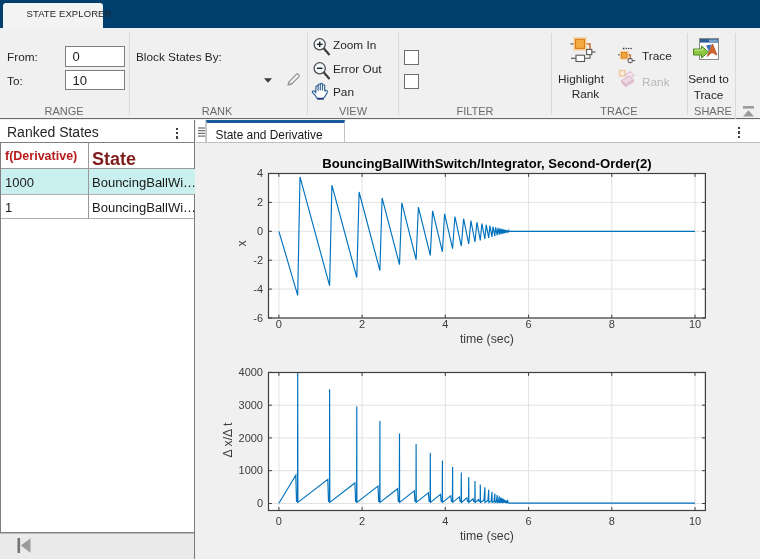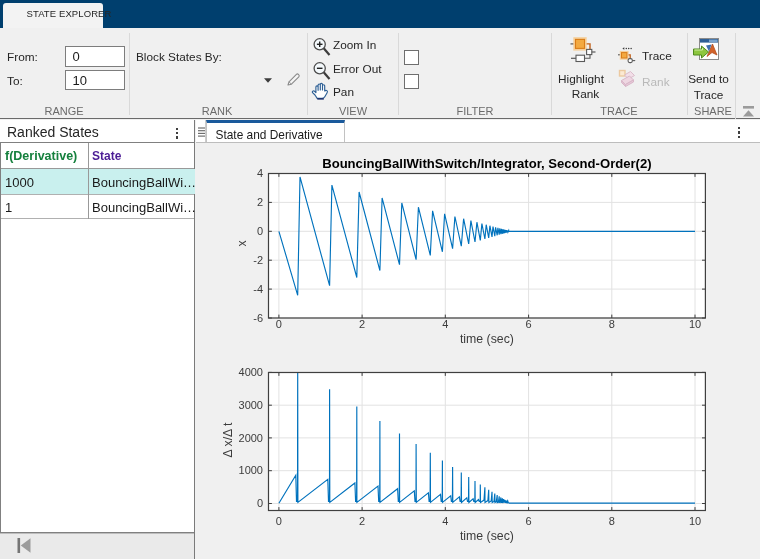--- a/index.html
+++ b/index.html
@@ -125,22 +125,22 @@
 <div class="abs" style="left:0;top:119.6px;width:195px;height:439.4px;background:#fff;border-right:1.4px solid #7a7a7a"></div>
 <div class="abs" style="left:7px;top:123.5px;font-size:14px;color:#262626">Ranked States</div>
 <div class="dots" style="left:176px;top:127.5px">
       <i></i>
       <i></i>
       <i></i>
     </div>
 
 <div class="abs" style="left:0;top:142.4px;width:194px;height:391px;border:1px solid #808080;border-right:none;background:#fff"></div>
 <div class="abs" style="left:0.5px;top:143px;width:193.5px;height:25.5px;background:#fff;border-bottom:1px solid #999"></div>
-<div class="abs" style="left:5px;top:149px;font-size:12.5px;font-weight:bold;color:#15803d">f(Derivative)</div>
-<div class="abs" style="left:92px;top:149px;font-size:12px;font-weight:bold;color:#4c1d95">State</div>
+<div class="abs" style="left:5px;top:149px;font-size:12.5px;font-weight:bold;color:#b91c1c">f(Derivative)</div>
+<div class="abs" style="left:92px;top:149px;font-size:18px;font-weight:bold;color:#7f1d1d">State</div>
 <div class="abs" style="left:0.5px;top:168.5px;width:194px;height:25px;background:#c9f0ee"></div>
 <div class="abs" style="left:5px;top:174.5px;font-size:13px;color:#1a1a1a">1000</div>
 <div class="abs" style="left:92px;top:174.5px;font-size:13px;color:#1a1a1a">BouncingBallWi…</div>
 <div class="abs" style="left:0.5px;top:193.5px;width:193.5px;height:1px;background:#b0b0b0"></div>
 <div class="abs" style="left:5px;top:199.5px;font-size:13px;color:#1a1a1a">1</div>
 <div class="abs" style="left:92px;top:199.5px;font-size:13px;color:#1a1a1a">BouncingBallWi…</div>
 <div class="abs" style="left:0.5px;top:218.2px;width:193.5px;height:1px;background:#b0b0b0"></div>
 <div class="abs" style="left:88.3px;top:143px;width:1px;height:75.5px;background:#999"></div>
 
 <div class="abs" style="left:0;top:533.4px;width:194px;height:25.6px;background:#eaeaea;border-top:1px solid #bdbdbd"></div>

